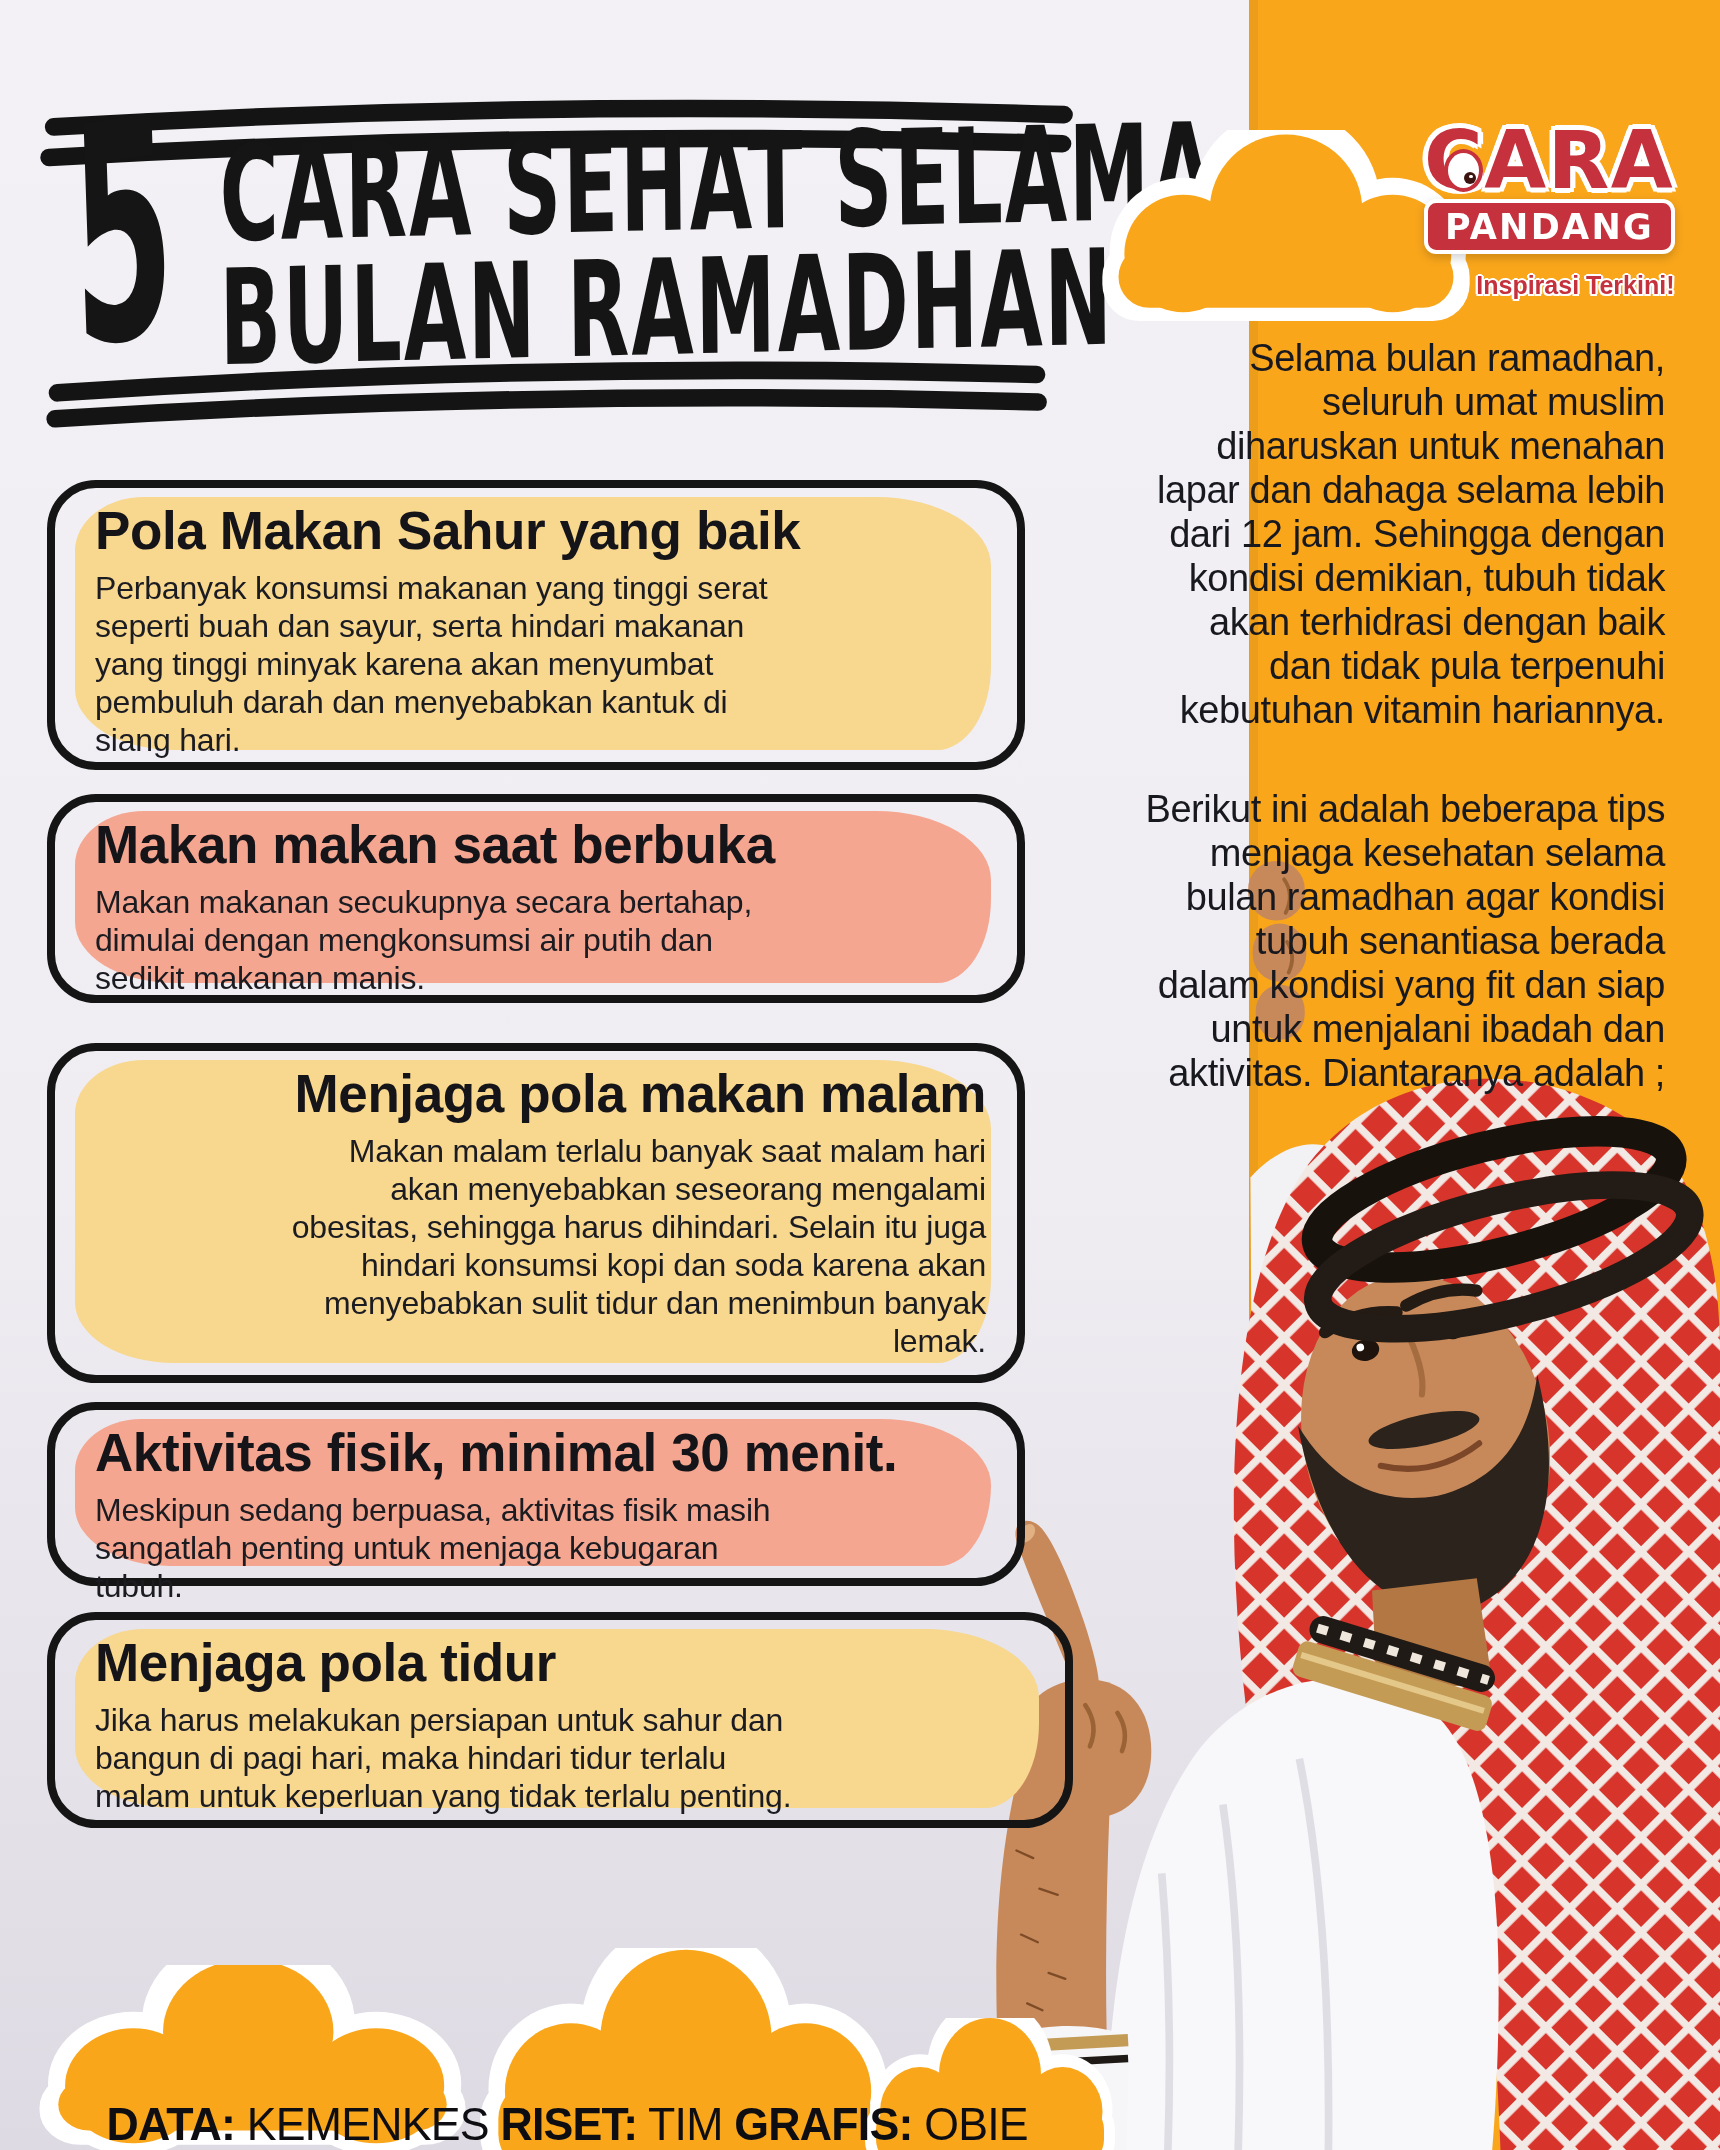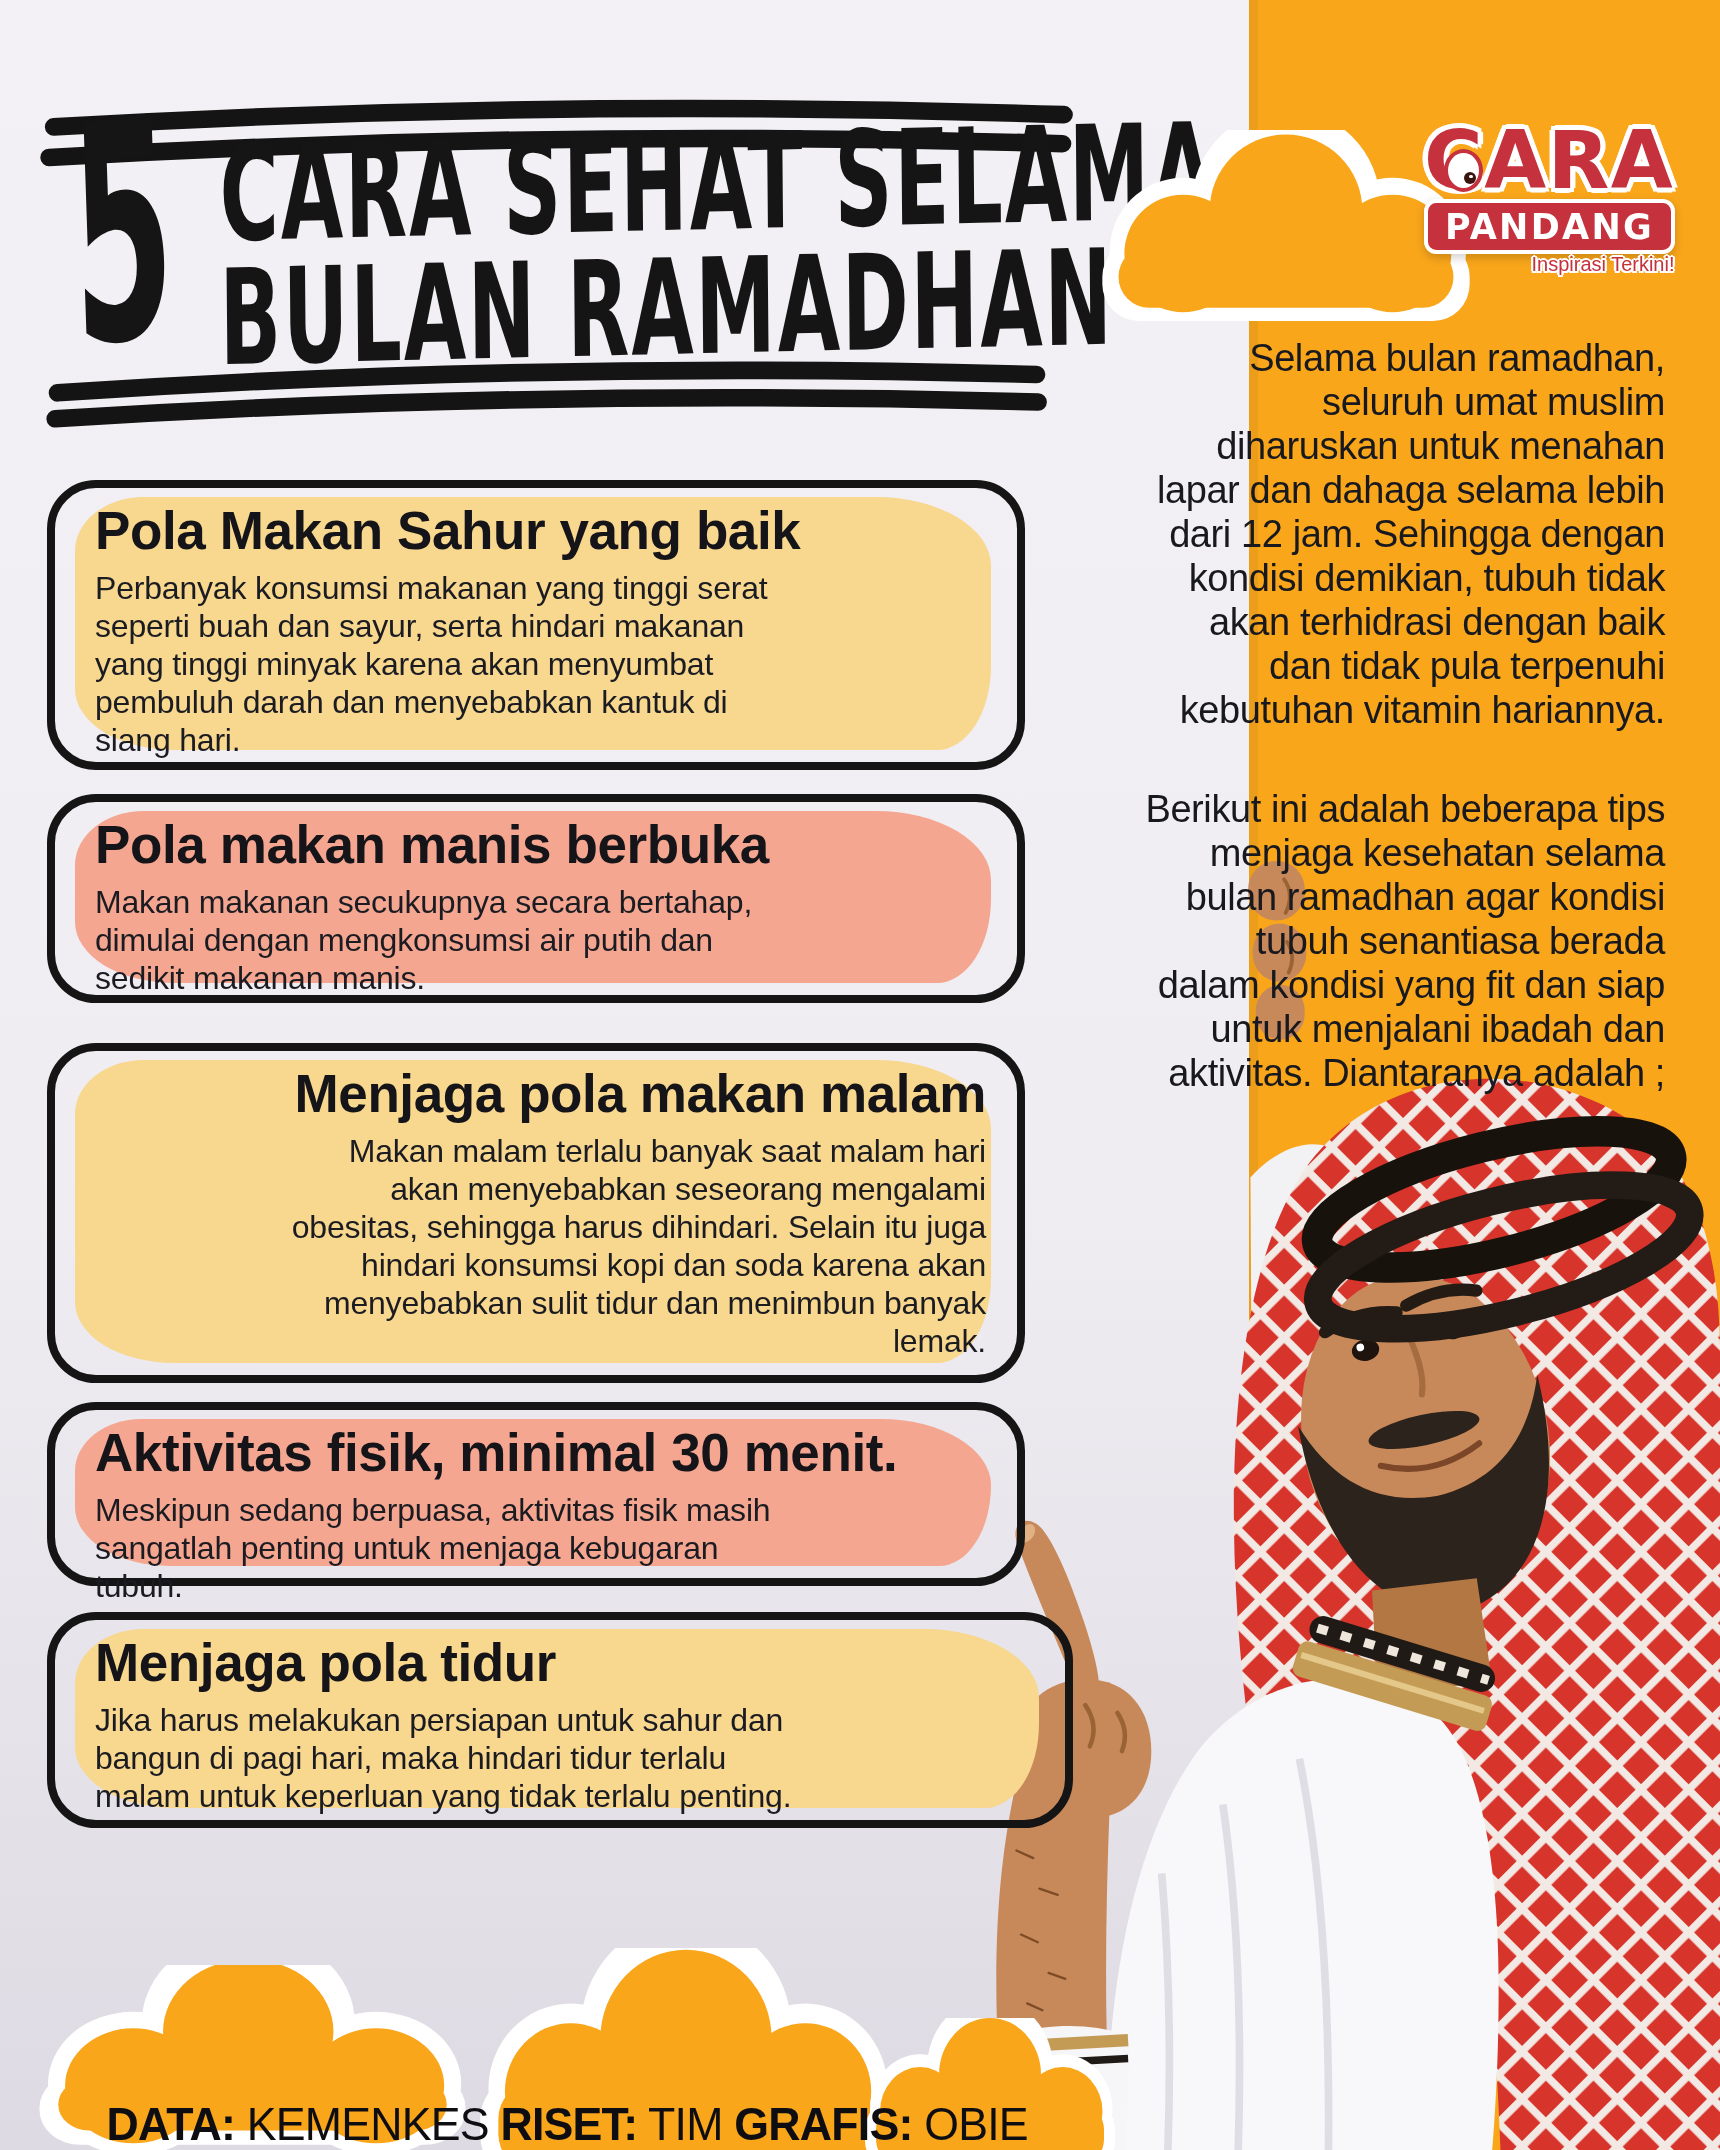--- a/index.html
+++ b/index.html
@@ -32,21 +32,21 @@
   .logo-eye{position:absolute;left:20px;top:27.5px;width:31px;height:35px;background:#fff;border:4.6px solid var(--logo-red,#C5313C);border-radius:50%;}
   .logo-eye .pupil{position:absolute;right:3.1px;bottom:3.8px;width:12.2px;height:12.2px;background:#3A1510;border-radius:50%;}
   .logo-eye .glint{position:absolute;right:6.1px;bottom:9.2px;width:3.8px;height:3.8px;background:#fff;border-radius:50%;}
   .logo-box{
     position:absolute;left:0;top:78px;width:243px;height:47px;background:var(--logo-red,#C5313C);
     border:4.6px solid #fff;border-radius:12.2px;display:flex;align-items:center;justify-content:center;
     box-shadow:0 3.8px 9.2px rgba(0,0,0,.18);
   }
   .logo-pandang{font-size:35px;font-weight:700;color:#fff;letter-spacing:2.3px;font-family:"DejaVu Sans",sans-serif;}
   .logo-tagline{
-    position:absolute;right:1.5px;top:132px;font-size:20px;font-weight:400;color:var(--logo-red,#C5313C);white-space:nowrap;
+    position:absolute;right:1.5px;top:150px;font-size:25px;font-weight:700;color:var(--logo-red,#C5313C);white-space:nowrap;
     text-shadow:-2.3px 0 #fff,2.3px 0 #fff,0 -2.3px #fff,0 2.3px #fff,-1.5px -1.5px #fff,1.5px 1.5px #fff,1.5px -1.5px #fff,-1.5px 1.5px #fff;
   }
   
   .para{position:absolute;right:55px;width:772px;text-align:right;font-size:38px;line-height:44px;letter-spacing:-0.4px;color:#18181F;}
   .para.p1{top:336px;}
   .para.p2{top:787px;}
   
   .tip{position:absolute;left:47px;width:962px;border:8.4px solid var(--ink,#151515);border-radius:49px;}
   .tip .hl{position:absolute;left:20px;right:26px;top:9.2px;bottom:12.2px;border-radius:69px 115px 54px 99px / 54px 69px 84px 61px;}
   .hl-yellow{background:var(--yellow-highlight,#F8D78E);}
@@ -190,21 +190,21 @@
   <div class="tip t1">
     <div class="hl hl-yellow"></div>
     <div class="tip-inner">
       <div class="tip-head">Pola Makan Sahur yang baik</div>
       <div class="tip-body">Perbanyak konsumsi makanan yang tinggi serat<br>seperti buah dan sayur, serta hindari makanan<br>yang tinggi minyak karena akan menyumbat<br>pembuluh darah dan menyebabkan kantuk di<br>siang hari.</div>
     </div>
   </div>
   <div class="tip t2">
     <div class="hl hl-salmon"></div>
     <div class="tip-inner">
-      <div class="tip-head">Pola makan manis berbuka</div>
+      <div class="tip-head">Makan makan saat berbuka</div>
       <div class="tip-body">Makan makanan secukupnya secara bertahap,<br>dimulai dengan mengkonsumsi air putih dan<br>sedikit makanan manis.</div>
     </div>
   </div>
   <div class="tip t3">
     <div class="hl hl-yellow"></div>
     <div class="tip-inner">
       <div class="tip-head">Menjaga pola makan malam</div>
       <div class="tip-body">Makan malam terlalu banyak saat malam hari<br>akan menyebabkan seseorang mengalami<br>obesitas, sehingga harus dihindari. Selain itu juga<br>hindari konsumsi kopi dan soda karena akan<br>menyebabkan sulit tidur dan menimbun banyak<br>lemak.</div>
     </div>
   </div>

